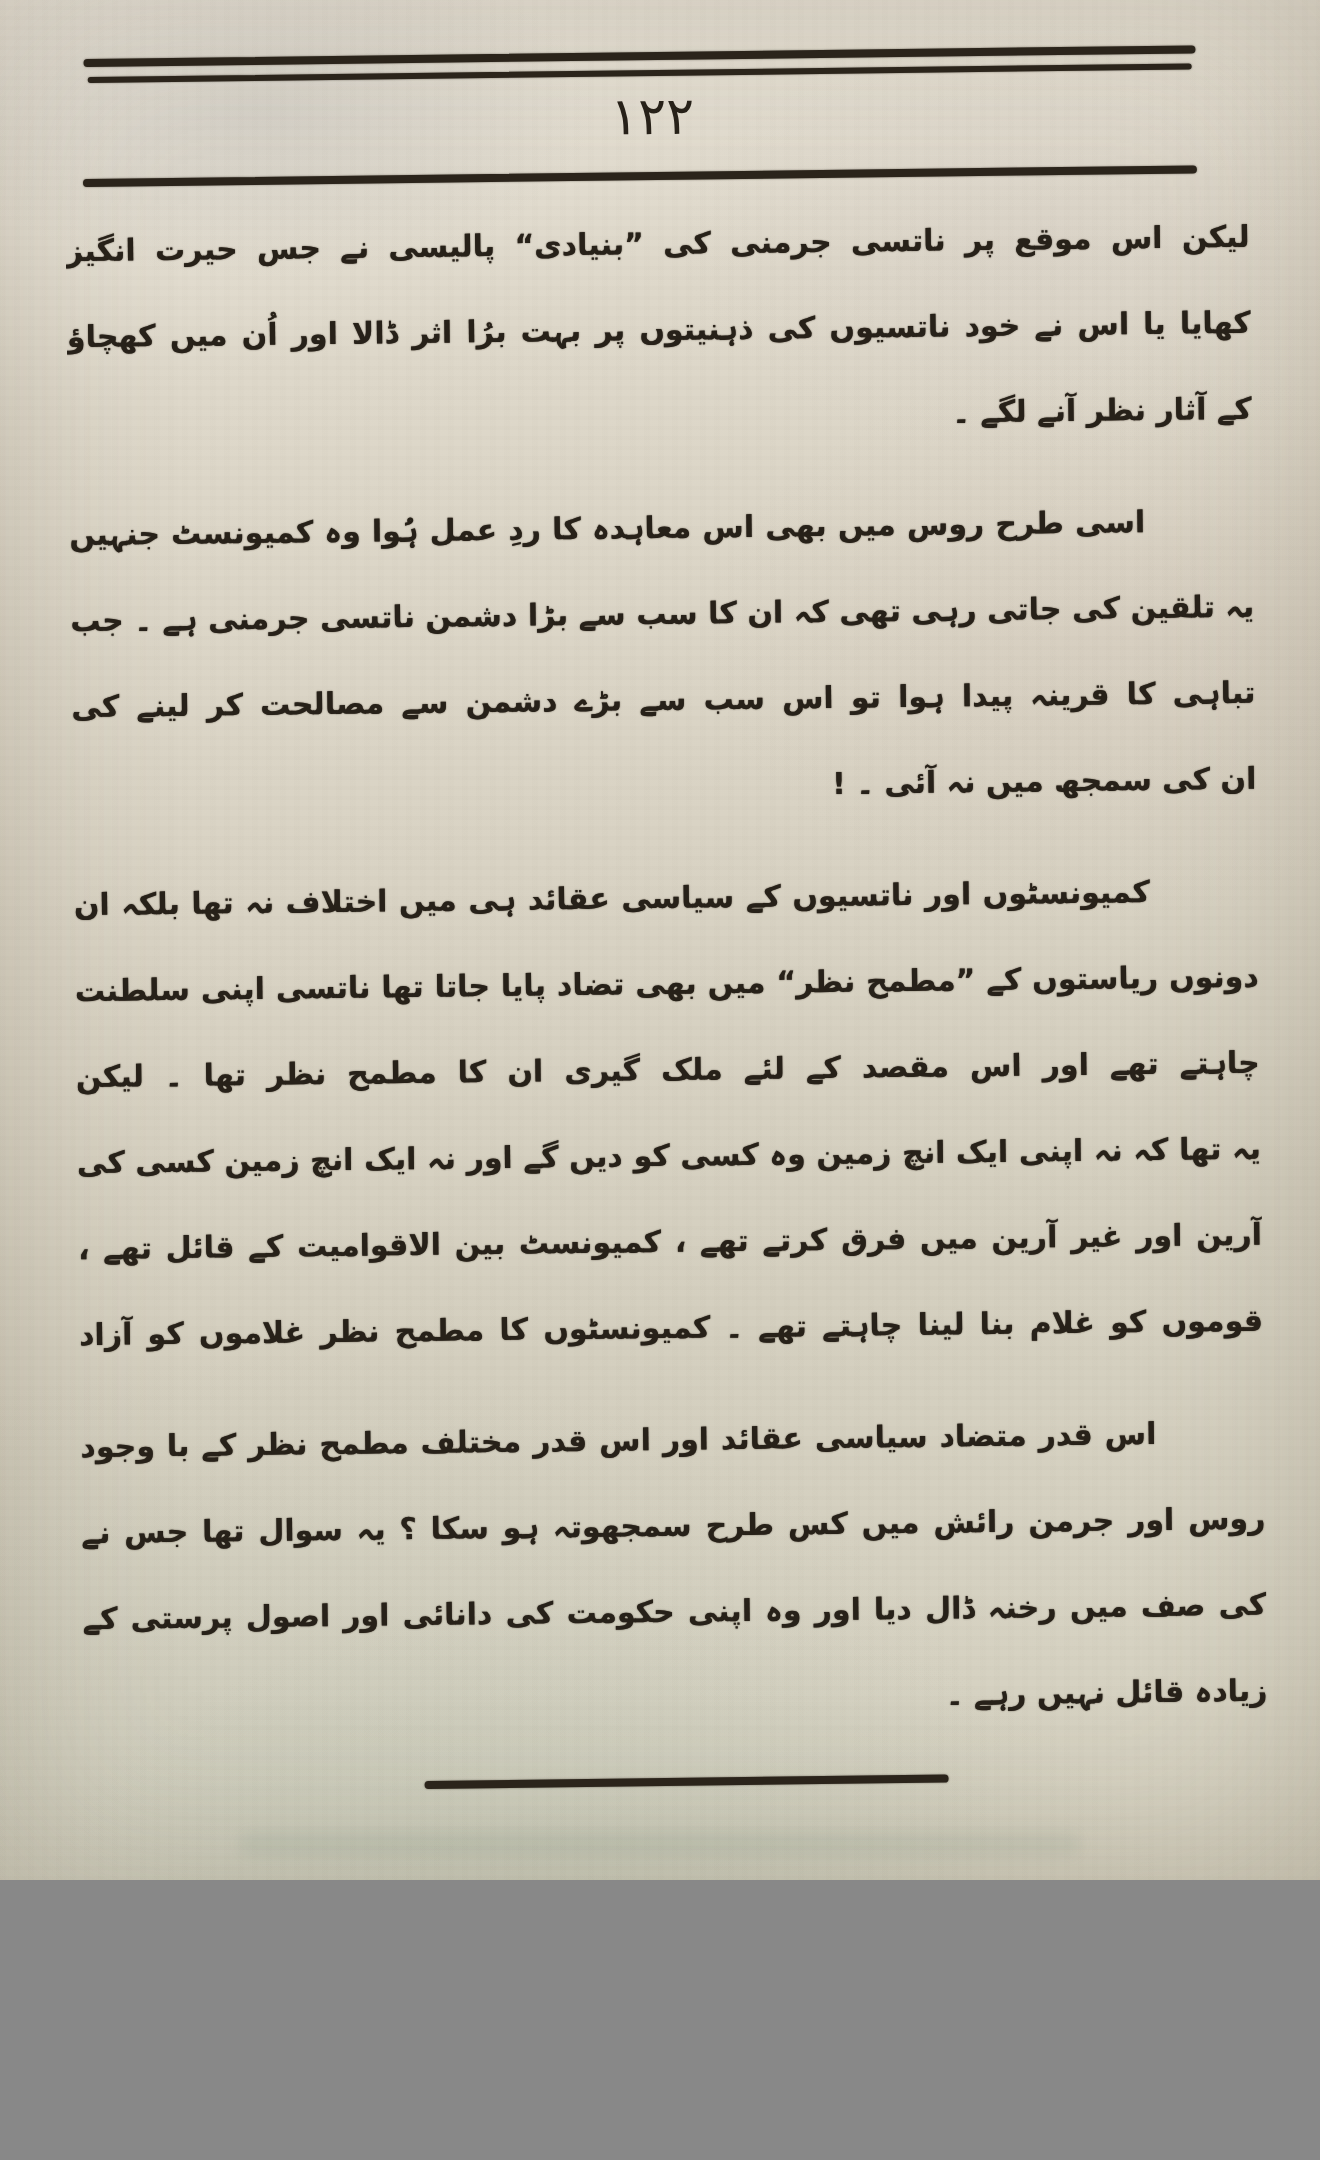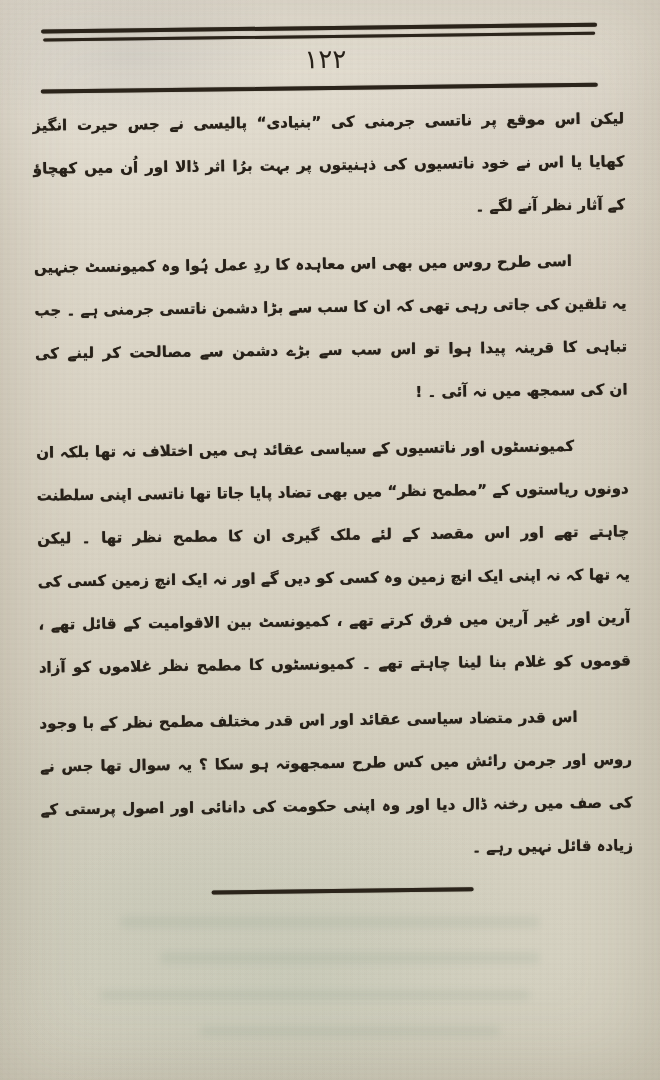--- a/index.html
+++ b/index.html
@@ -1,17 +1,17 @@
 <!DOCTYPE html>
 <html lang="ur"><head>
 <meta charset="utf-8">
 <style>
   html,body{margin:0;padding:0;background:#888;}
   .scan{
-    position:relative;width:660px;height:1080px;overflow:hidden;
+    position:relative;width:660px;height:940px;overflow:hidden;
     font-family:"DejaVu Sans",sans-serif;
     background:
       radial-gradient(240px 120px at 130px 55px, rgba(150,150,152,0.20), transparent 70%),
       radial-gradient(300px 200px at 560px 320px, rgba(195,175,165,0.14), transparent 70%),
       radial-gradient(260px 160px at 520px 120px, rgba(200,190,190,0.16), transparent 70%),
       radial-gradient(420px 260px at 300px 980px, rgba(150,172,150,0.16), transparent 70%),
       radial-gradient(520px 320px at 140px 900px, rgba(158,176,158,0.13), transparent 70%),
       linear-gradient(168deg,#e9e4d9 0%,#ded8ca 20%,#d9d3c4 45%,#d4cfbf 68%,#d6d2c2 88%,#d3cfbe 100%);
     box-shadow:inset 0 0 85px rgba(110,100,78,0.25);
   }

